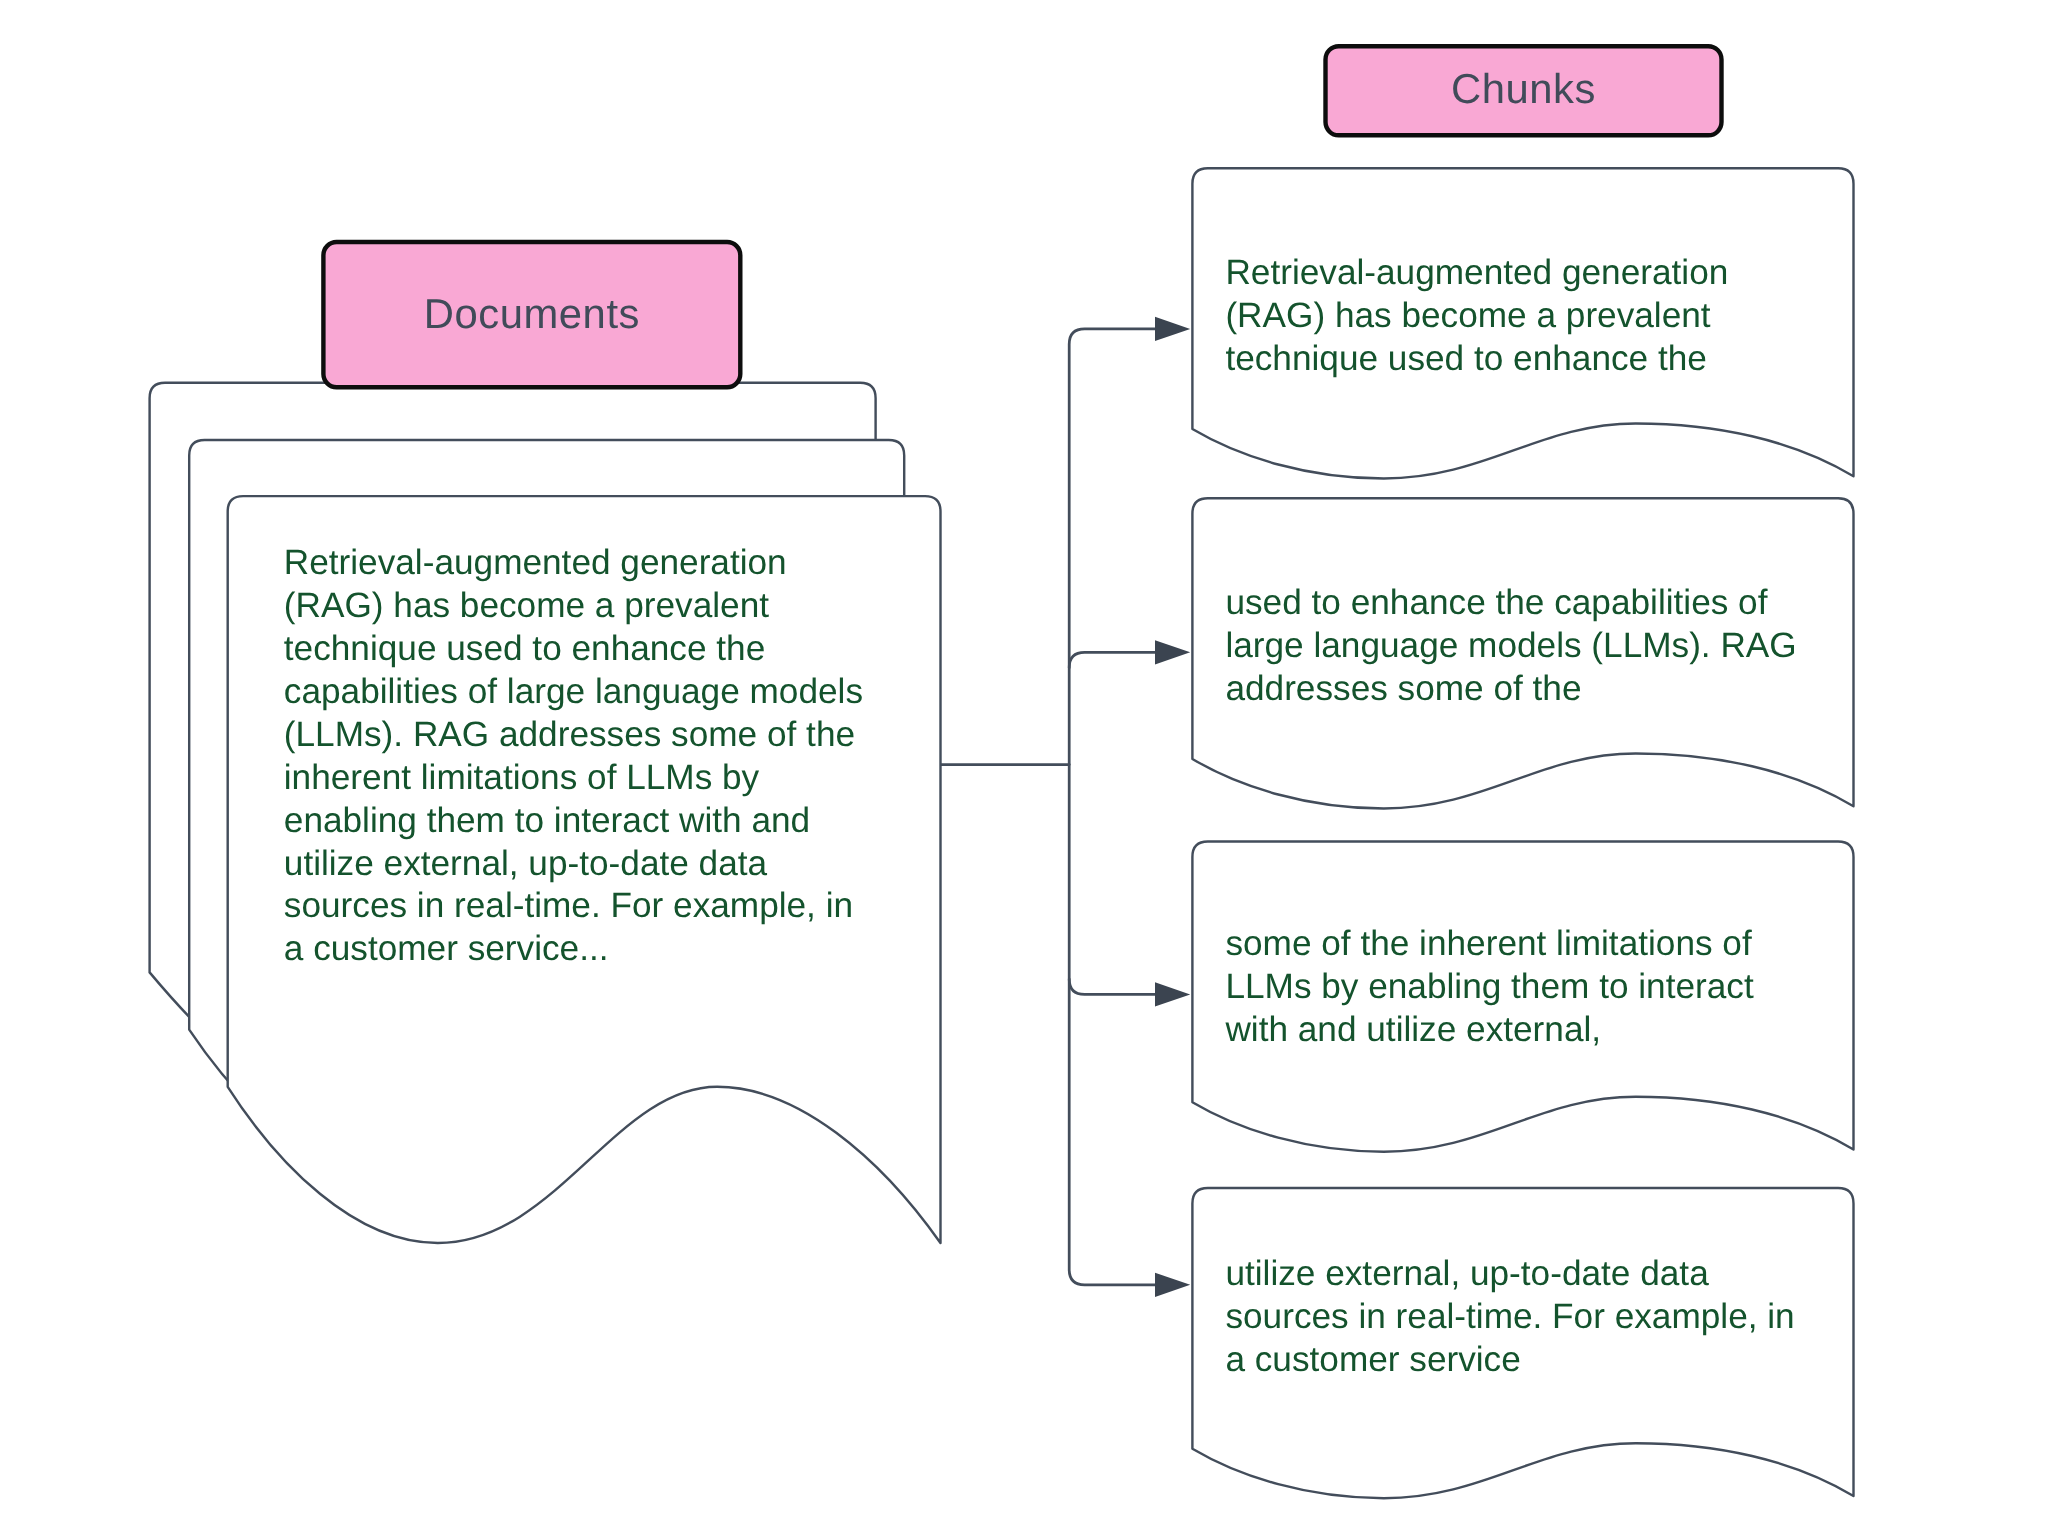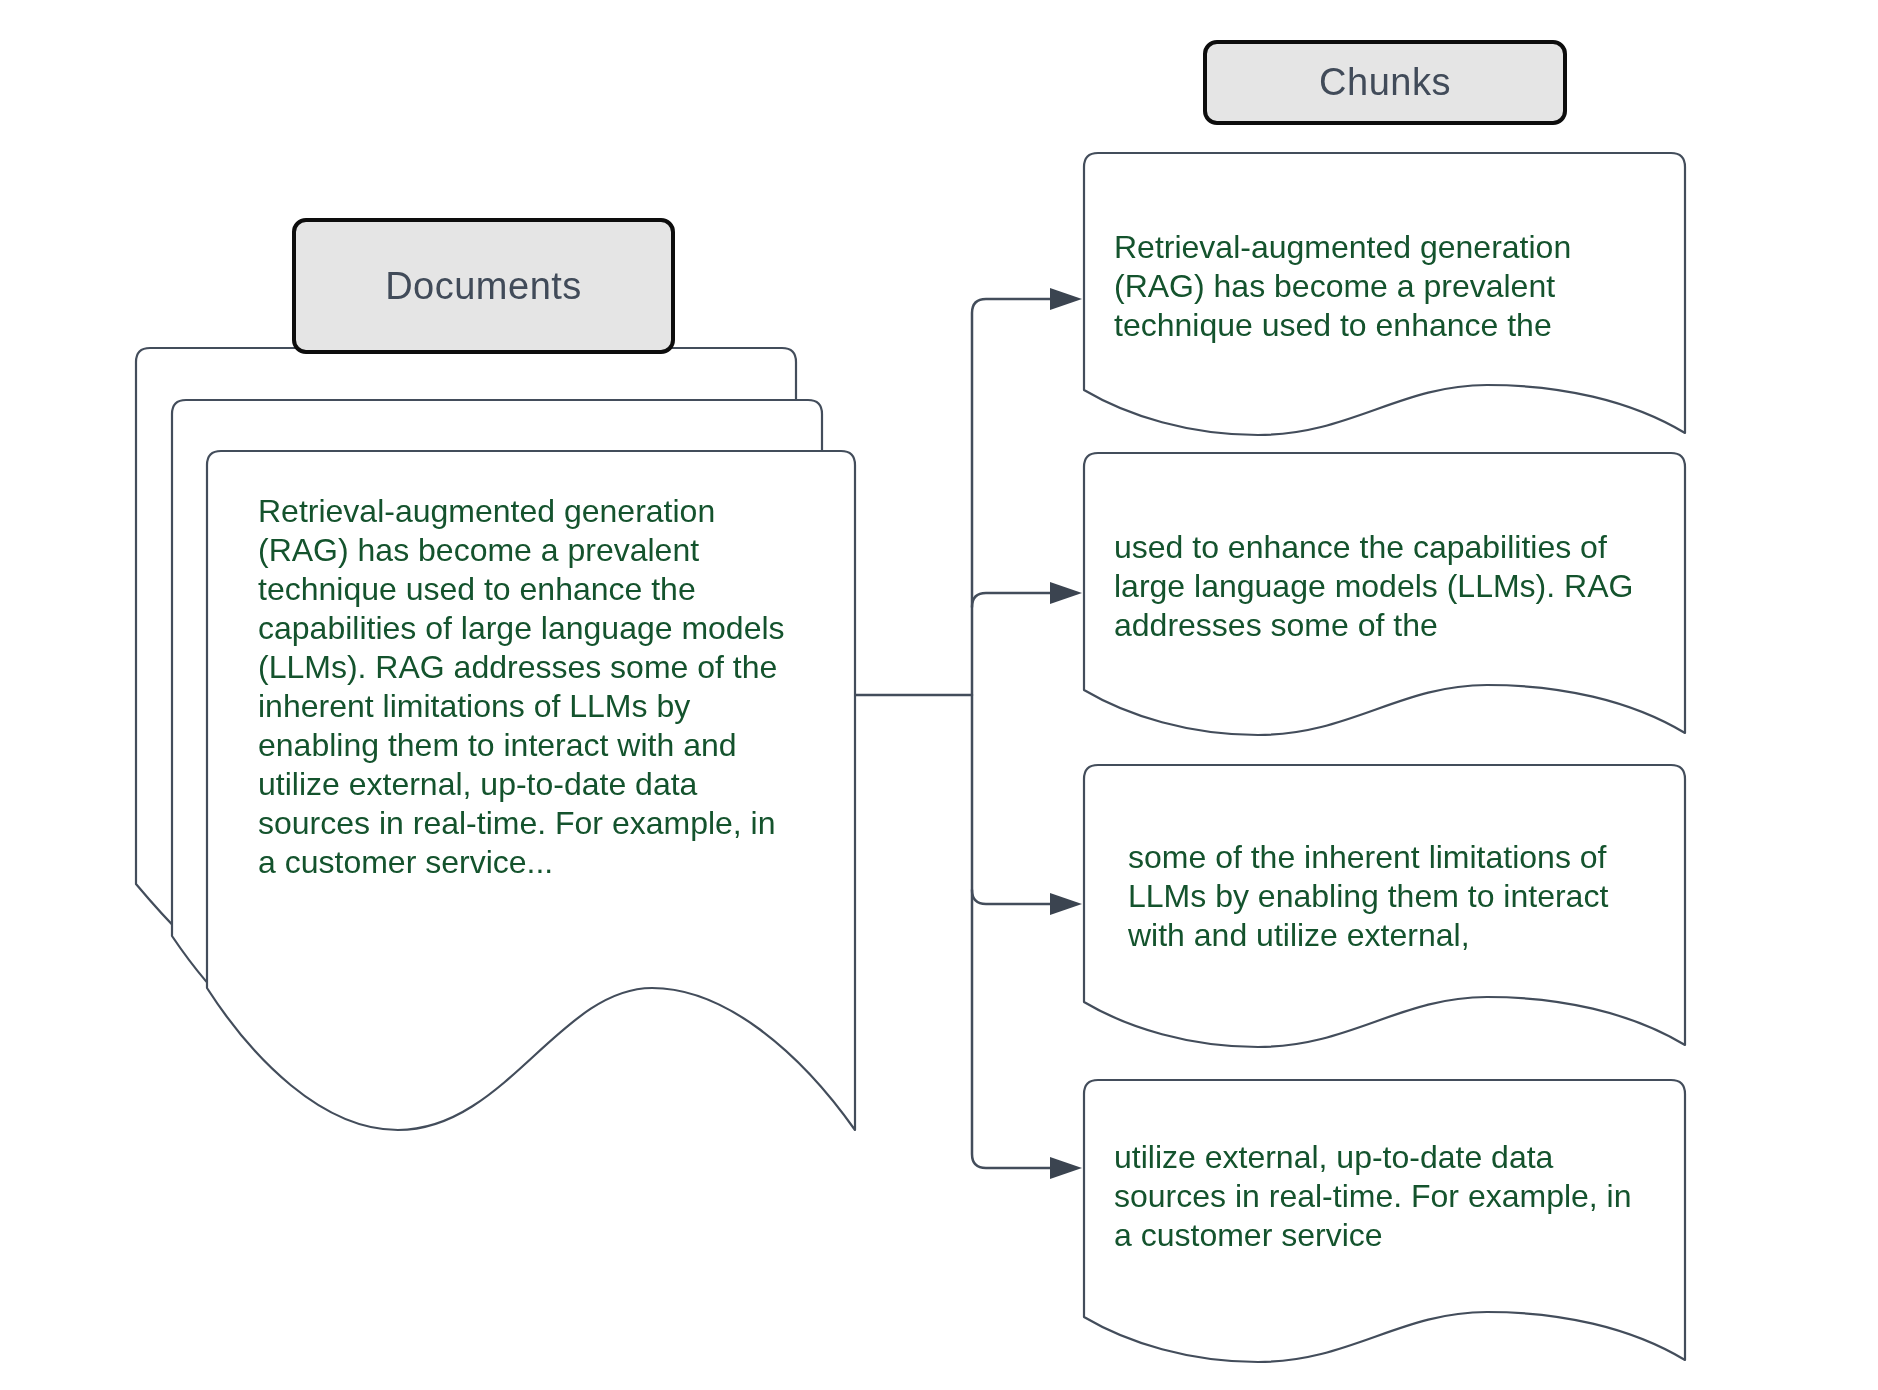--- a/index.html
+++ b/index.html
@@ -22,21 +22,21 @@
     position: absolute;
     left: 0;
     top: 0;
     width: 1878px;
     height: 1390px;
     display: block;
   }
   .label-box {
     position: absolute;
     box-sizing: border-box;
-    background: #e5e5e5;
+    background: #f9a8d4;
     border: 4px solid #0d0d0d;
     border-radius: 14px;
     display: flex;
     align-items: center;
     justify-content: center;
     font-size: 38px;
     color: #414b59;
     letter-spacing: 0.5px;
   }
   .label-documents {
@@ -62,21 +62,21 @@
     left: 258px;
     top: 492px;
     width: 600px;
   }
   .chunk-text {
     left: 1114px;
     width: 560px;
   }
   .chunk-text-1 { top: 228px; }
   .chunk-text-2 { top: 528px; }
-  .chunk-text-3 { top: 838px; margin-left: 14px; }
+  .chunk-text-3 { top: 838px; }
   .chunk-text-4 { top: 1138px; }
 </style>
 </head>
 <body>
 
 <div class="canvas">
 
   <svg class="shape-layer" viewBox="0 0 1878 1390">
 
     <g fill="none" stroke-width="2.5" stroke-linecap="round" stroke="#434d5b">

